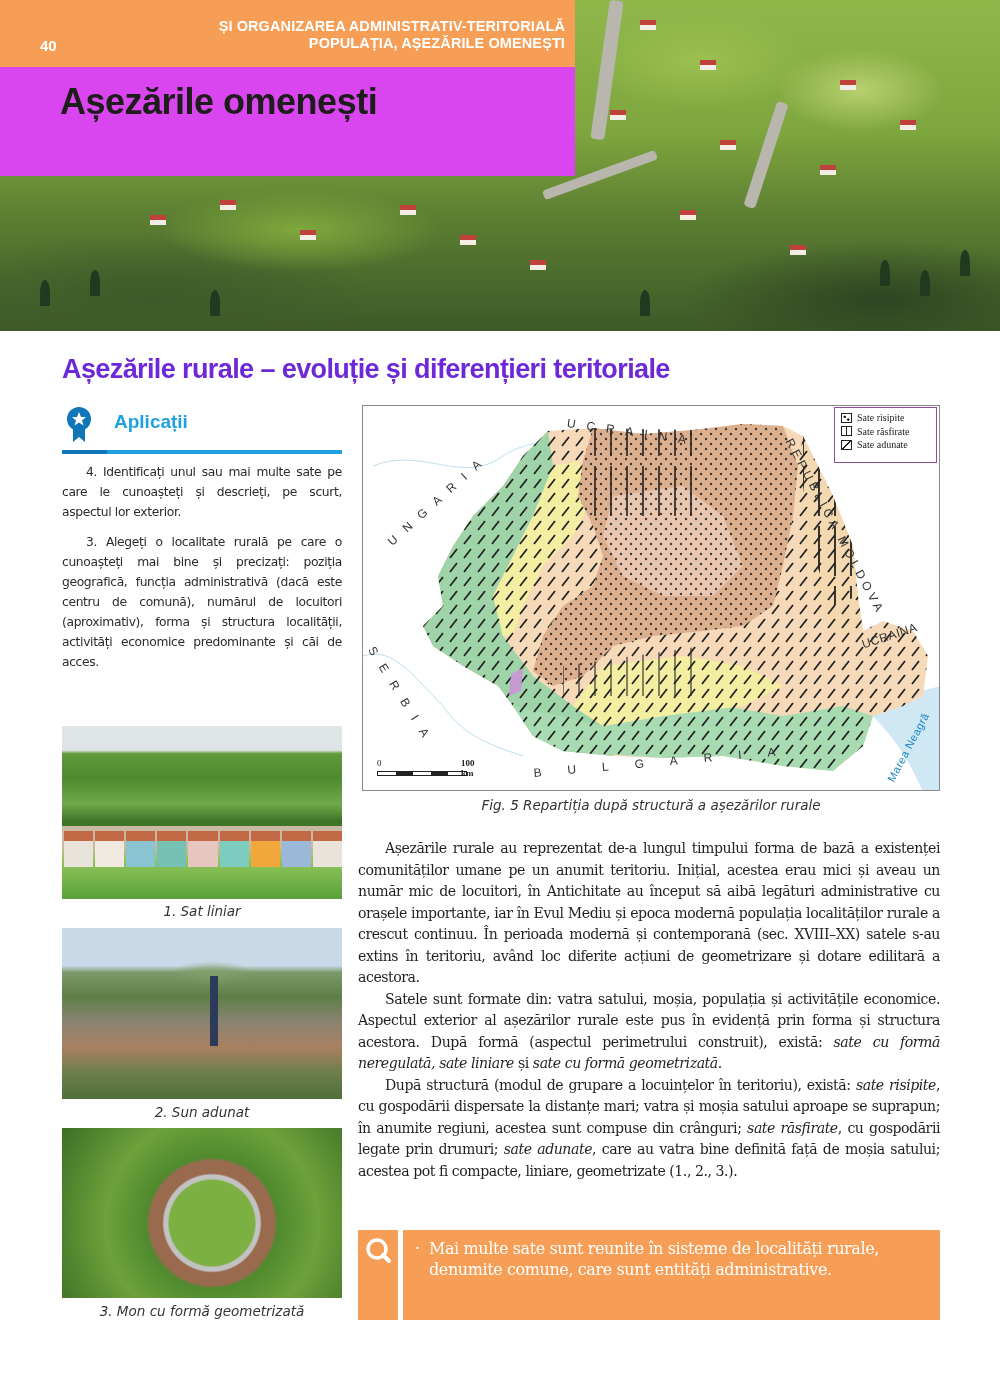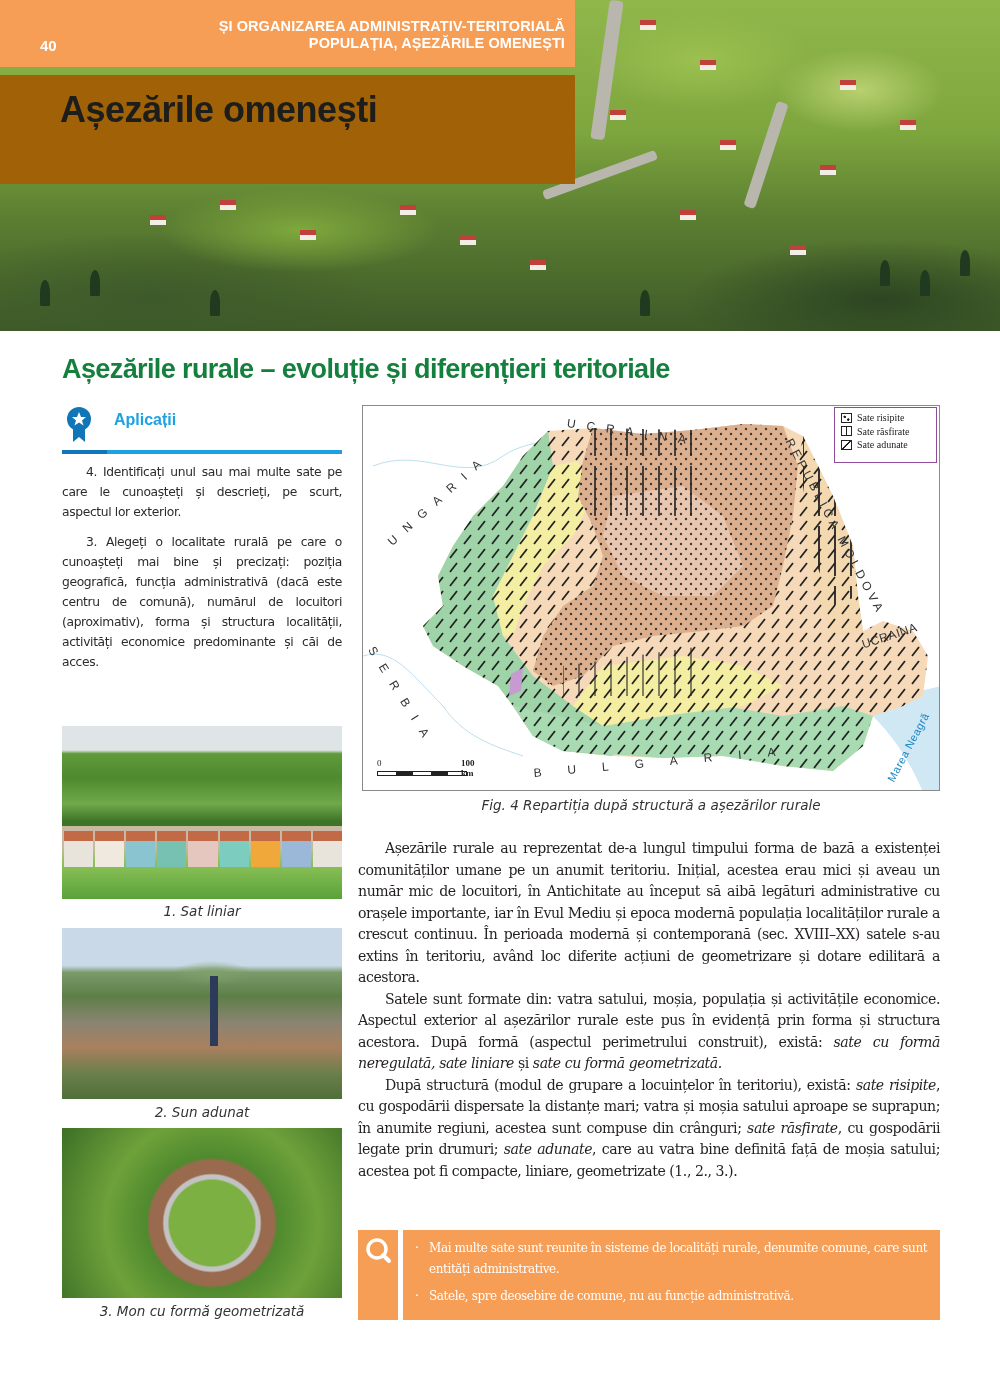--- a/index.html
+++ b/index.html
@@ -27,38 +27,38 @@
   }
   .page-number {
     position: absolute; left: 40px; top: 37px; color: #fff; font-weight: bold;
     font-size: 15px; font-family: "Liberation Sans", sans-serif;
   }
   .chapter-title {
     position: absolute; right: 10px; top: 18px; text-align: right; color: #fff; font-weight: bold;
     font-size: 14.5px; line-height: 17px; font-family: "Liberation Sans", sans-serif; letter-spacing: 0.1px;
   }
   .title-panel {
-    position: absolute; left: 0; top: 67px; width: 575px; height: 109px; background: #a16207; margin-top: 8px;
+    position: absolute; left: 0; top: 67px; width: 575px; height: 109px; background: #d946ef;
   }
   .page-title {
     position: absolute; left: 60px; top: 14px; font-size: 36px; font-weight: bold;
     font-family: "Liberation Sans", sans-serif; letter-spacing: -0.5px; color: #1d1d1b;
   }
 
   
   .section-title {
     position: absolute; left: 62px; top: 354px; font-size: 27px; font-weight: bold;
-    font-family: "Liberation Sans", sans-serif; letter-spacing: -0.6px; color: #15803d;
+    font-family: "Liberation Sans", sans-serif; letter-spacing: -0.6px; color: #6d28d9;
   }
 
   
   .apps-header { position: absolute; left: 62px; top: 405px; width: 280px; height: 50px; }
   .apps-icon { position: absolute; left: 4px; top: 2px; width: 26px; height: 36px; }
   .apps-title {
-    position: absolute; left: 52px; top: 6px; font-size: 16px; font-weight: bold;
+    position: absolute; left: 52px; top: 6px; font-size: 19px; font-weight: bold;
     color: #1ea1e0; font-family: "Liberation Sans", sans-serif;
   }
   .apps-rule { position: absolute; left: 0; top: 45px; width: 280px; height: 4px; background: #1ea1e0; }
   .apps-rule::before { content: ""; position: absolute; left: 0; top: 0; width: 45px; height: 4px; background: #1176b8; }
 
   .apps-list { position: absolute; left: 62px; top: 462px; width: 280px; }
   .apps-item {
     font-size: 12.3px; line-height: 20px; text-align: justify; text-indent: 24px;
     margin-bottom: 10px; font-family: "DejaVu Sans", sans-serif; color: #2b2b2b; letter-spacing: -0.35px;
   }
@@ -126,21 +126,21 @@
   .body-text em { font-style: italic; }
 
   
   .info-box { position: absolute; left: 358px; top: 1230px; width: 582px; height: 90px; }
   .info-icon-cell { position: absolute; left: 0; top: 0; width: 40px; height: 90px; background: #f69d56; }
   .info-content {
     position: absolute; left: 45px; top: 0; width: 537px; height: 90px; background: #f69d56;
     padding: 8px 10px 0 12px;
   }
   .info-item {
-    font-family: "DejaVu Serif", serif; font-size: 12px; line-height: 21px; color: #ffffff;
+    font-family: "DejaVu Serif", serif; font-size: 16px; line-height: 21px; color: #ffffff;
     letter-spacing: -0.4px; margin-bottom: 6px; padding-left: 14px; text-indent: -14px;
   }
   .info-bullet { display: inline-block; width: 14px; text-indent: 0; }
 </style>
 </head>
 <body>
 
 <div class="hero">
   <div class="road" style="left:600px;top:0;width:14px;height:140px;transform:rotate(8deg);"></div>
   <div class="road" style="left:540px;top:170px;width:120px;height:10px;transform:rotate(-20deg);"></div>
@@ -289,32 +289,31 @@
     <span class="scale-text" style="left:84px;font-weight:bold;">100 km</span>
     <div class="scale-bar">
         <span></span>
         <span></span>
         <span></span>
         <span></span>
         <span></span>
       </div>
   </div>
 </div>
-<div class="fig-caption">Fig. 4 Repartiția după structură a așezărilor rurale</div>
+<div class="fig-caption">Fig. 5 Repartiția după structură a așezărilor rurale</div>
 
 <div class="body-text">
   <p>Așezările rurale au reprezentat de-a lungul timpului forma de bază a existenței comunităților umane pe un anumit teritoriu. Inițial, acestea erau mici și aveau un număr mic de locuitori, în Antichitate au început să aibă legături administrative cu orașele importante, iar în Evul Mediu și epoca modernă populația localităților rurale a crescut continuu. În perioada modernă și contemporană (sec. XVIII–XX) satele s-au extins în teritoriu, având loc diferite acțiuni de geometrizare și dotare edilitară a acestora.</p>
   <p><span>Satele sunt formate din: vatra satului, moșia, populația și activitățile economice. Aspectul exterior al așezărilor rurale este pus în evidență prin forma și structura acestora. După formă (aspectul perimetrului construit), există: </span><em>sate cu formă neregulată, sate liniare</em><span> și </span><em>sate cu formă geometrizată.</em></p>
   <p><span>După structură (modul de grupare a locuințelor în teritoriu), există: </span><em>sate risipite</em><span>, cu gospodării dispersate la distanțe mari; vatra și moșia satului aproape se suprapun; în anumite regiuni, acestea sunt compuse din crânguri; </span><em>sate răsfirate</em><span>, cu gospodării legate prin drumuri; </span><em>sate adunate</em><span>, care au vatra bine definită față de moșia satului; acestea pot fi compacte, liniare, geometrizate (1., 2., 3.).</span></p>
 </div>
 
 <div class="info-box">
   <div class="info-icon-cell">
     <svg width="40" height="40" viewBox="0 0 40 40">
       <circle cx="19" cy="19" r="9" stroke="#ffffff" stroke-width="3.5" fill="none"></circle>
       <line x1="25" y1="25" x2="31" y2="31" stroke="#ffffff" stroke-width="4" stroke-linecap="round"></line>
     </svg>
   </div>
   <div class="info-content">
     <p class="info-item"><span class="info-bullet">·</span><span>Mai multe sate sunt reunite în sisteme de localități rurale, denumite comune, care sunt entități administrative.</span></p>
-    <p class="info-item"><span class="info-bullet">·</span><span>Satele, spre deosebire de comune, nu au funcție administrativă.</span></p>
   </div>
 </div>
 
 </body></html>

